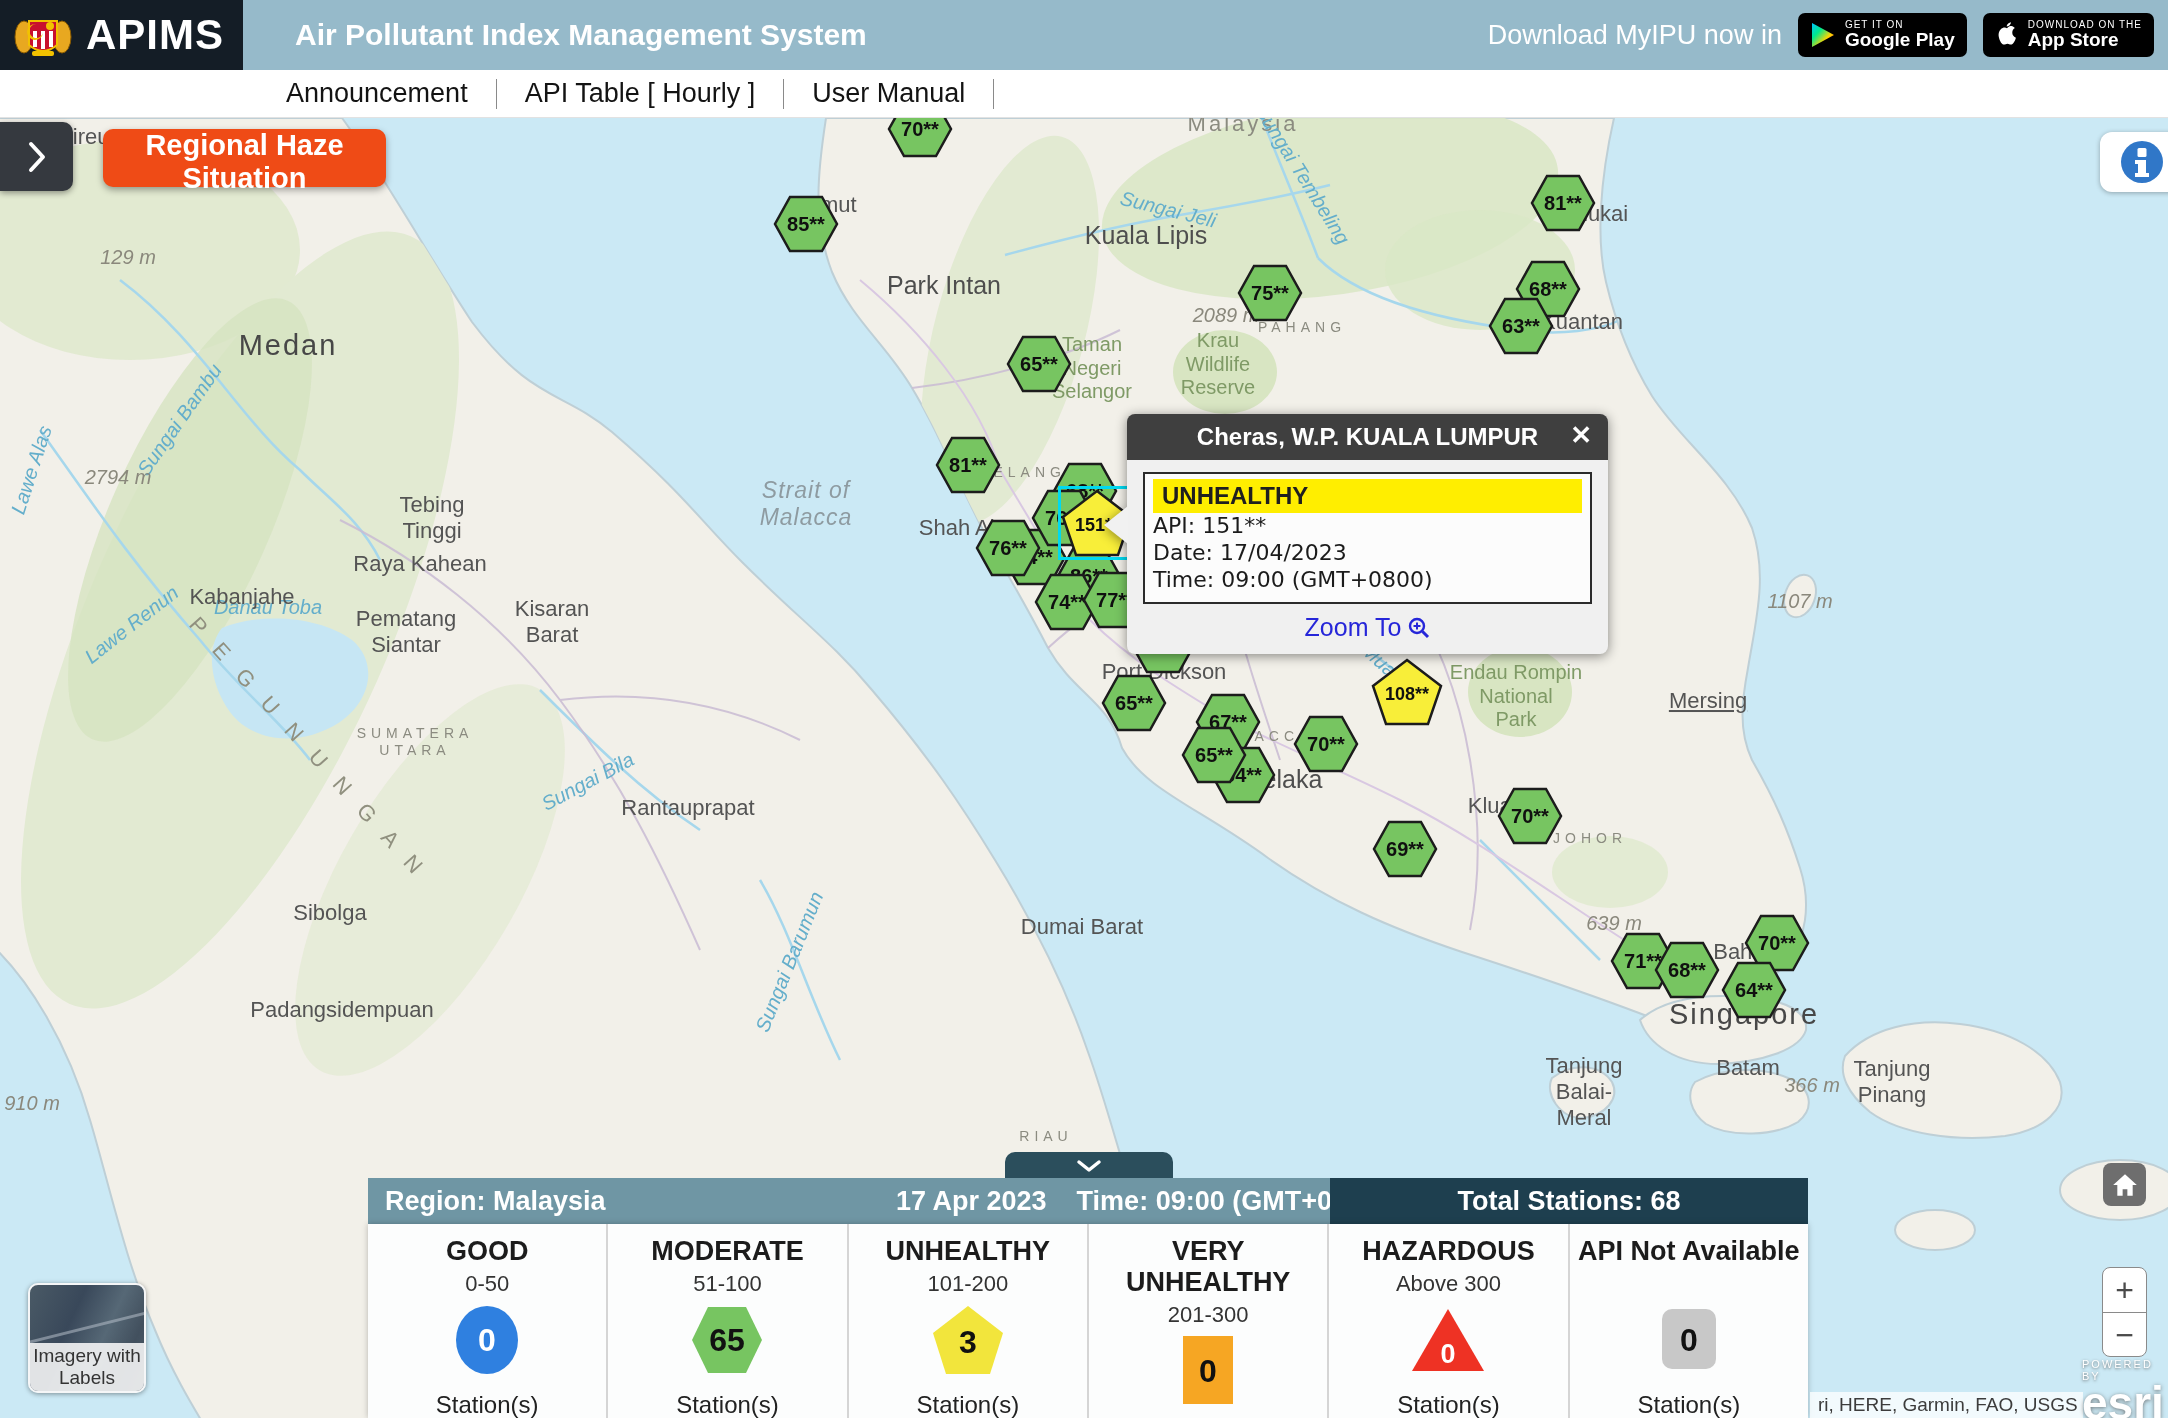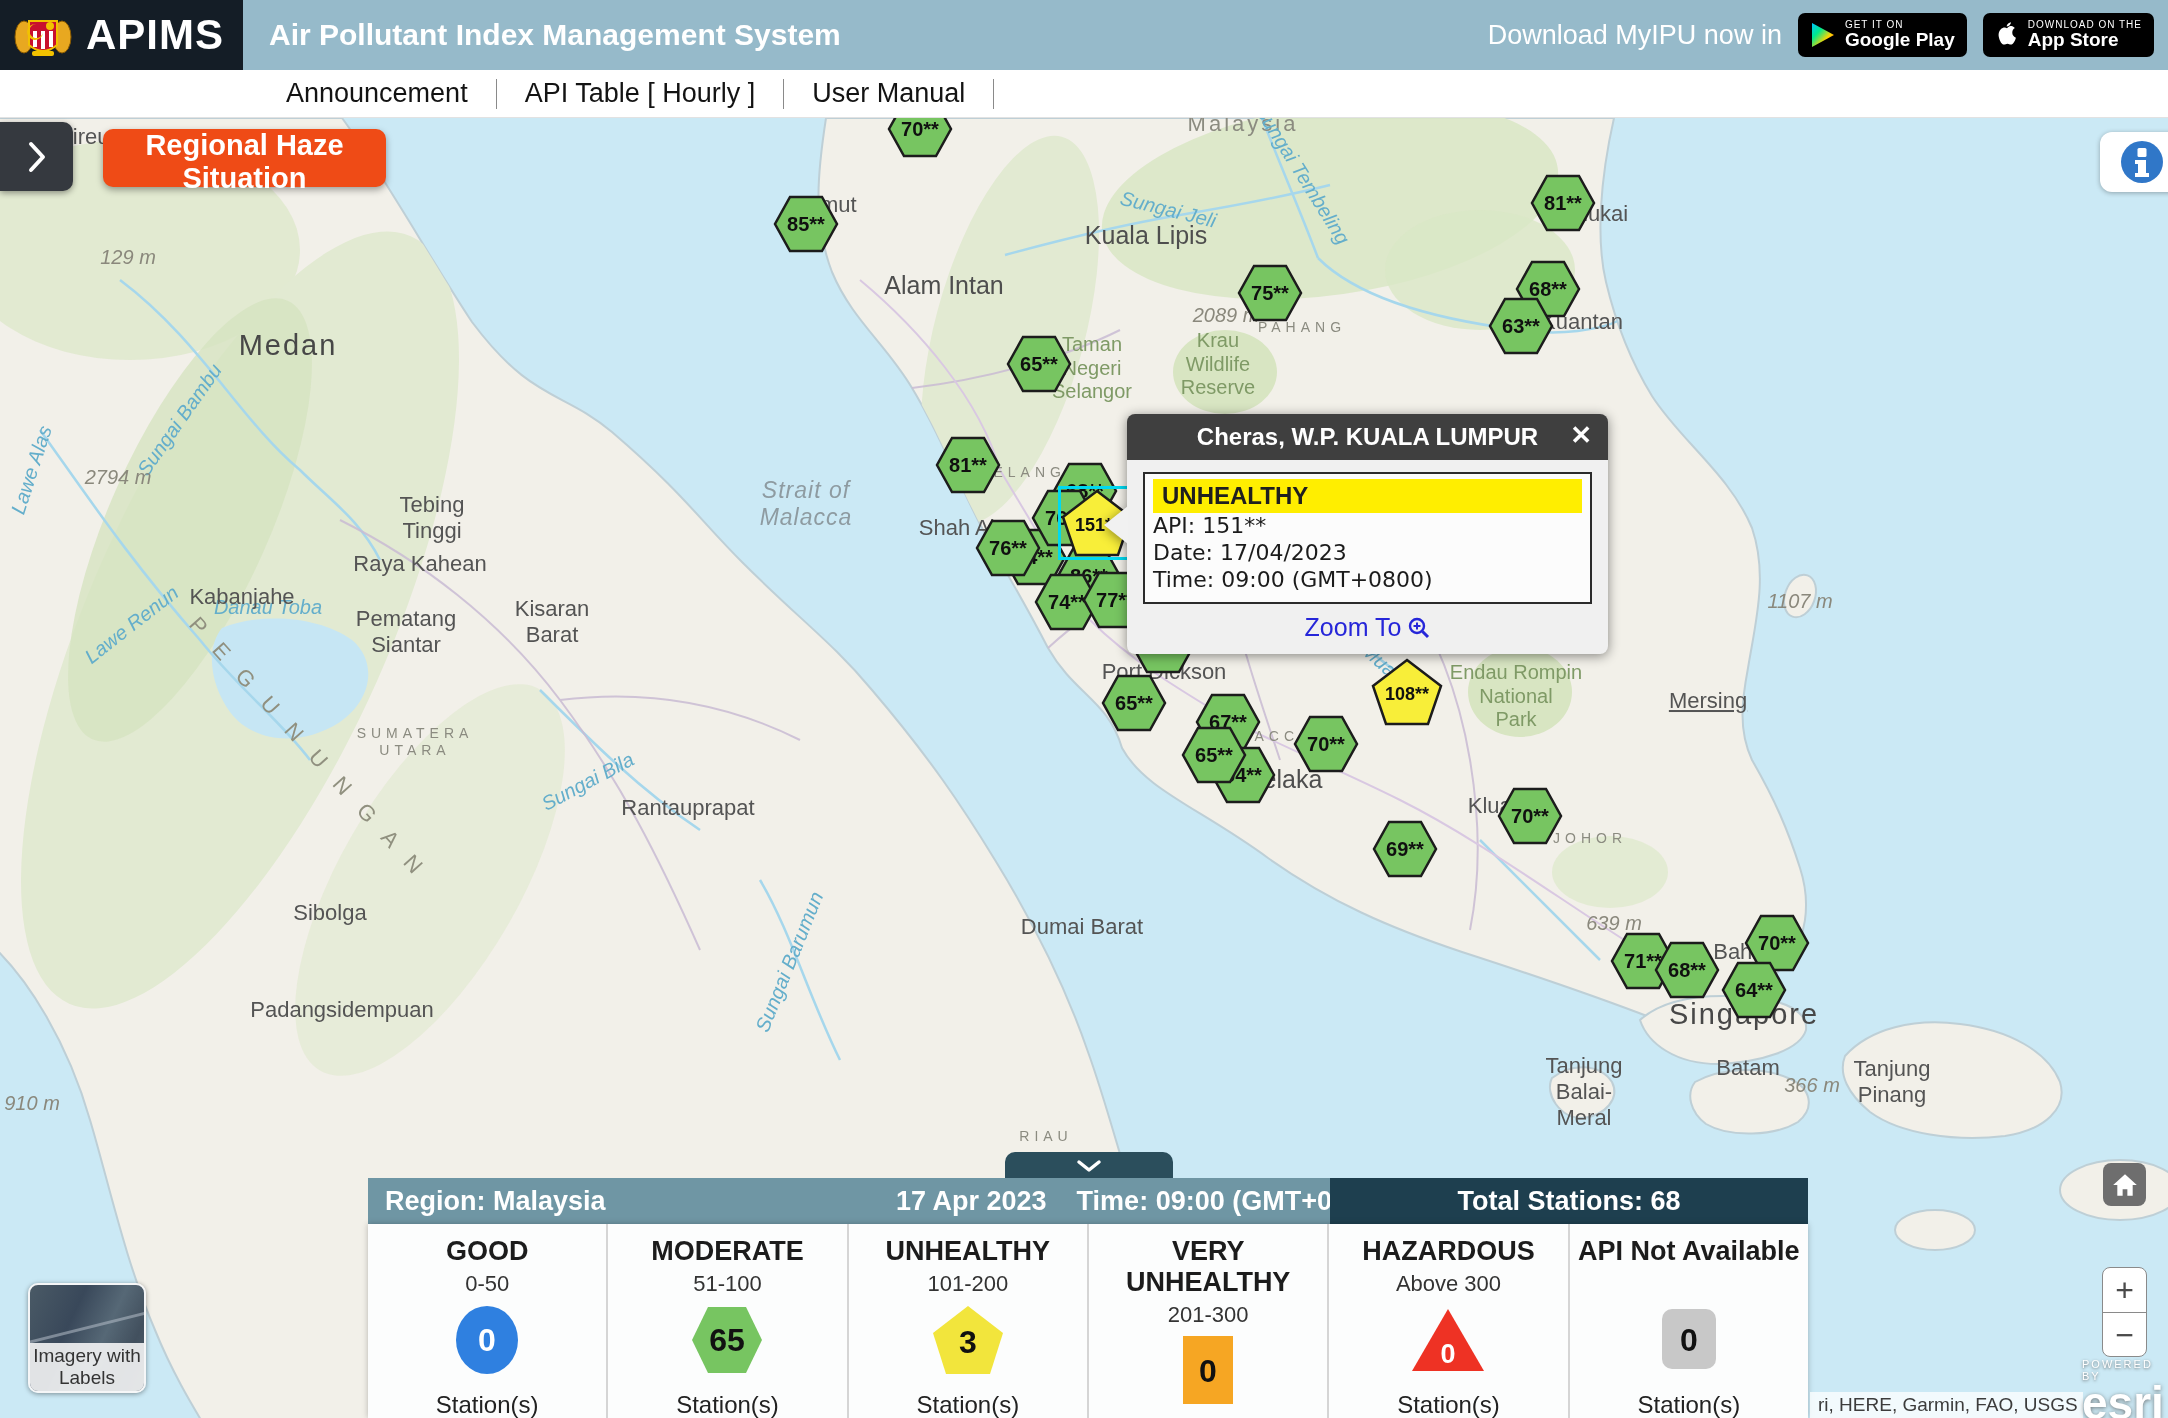--- a/index.html
+++ b/index.html
@@ -1,21 +1,21 @@
 <!DOCTYPE html>
 <html><head>
 <meta charset="utf-8">
 <title>APIMS</title>
 <style>
   * { margin:0; padding:0; box-sizing:border-box; }
   body { font-family:"Liberation Sans", sans-serif; background:#888; }
   .screen { position:relative; width:2168px; height:1418px; overflow:hidden; background:#fff; }
 
   
-  .header { position:absolute; top:0; left:0; width:100%; height:70px; display:flex; background:#96BACA; z-index:100; }
+  .header { position:absolute; top:0; left:0; width:100%; height:70px; display:flex; background:#96BACA; z-index:100;gap:26px; }
   .brand { width:243px; height:70px; background:#141D26; display:flex; align-items:center; gap:12px; padding-left:12px; flex:0 0 auto; }
   .brand-abbr { color:#fff; font-size:42px; font-weight:bold; letter-spacing:1px; }
   .titlebar { flex:1; display:flex; align-items:center; justify-content:space-between; padding:0 14px 0 26px; }
   .app-title { color:#fff; font-size:30px; font-weight:bold; }
   .download-wrap { display:flex; align-items:center; gap:16px; }
   .download-text { color:#fff; font-size:27px; }
   .store-badge { display:flex; align-items:center; gap:9px; background:#000; border-radius:7px; height:44px; padding:4px 12px; cursor:pointer; }
   .store-badge .tx { display:flex; flex-direction:column; line-height:1.05; color:#fff; }
   .store-badge .tx small { font-size:10px; letter-spacing:1px; text-transform:uppercase; }
   .store-badge .tx b { font-size:19px; }
@@ -244,21 +244,21 @@
         <div class="maplabel lab-river" style="left: 588px; top: 664px; transform: translate(-50%, -50%) rotate(-28deg);">Sungai Bila</div>
         <div class="maplabel lab-river" style="left: 790px; top: 844px; transform: translate(-50%, -50%) rotate(-68deg);">Sungai Barumun</div>
         <div class="maplabel lab-town" style="left: 342px; top: 892px; transform: translate(-50%, -50%);">Padangsidempuan</div>
         <div class="maplabel lab-elev" style="left: 32px; top: 986px; transform: translate(-50%, -50%);">910 m</div>
         <div class="maplabel lab-town" style="left: 1082px; top: 809px; transform: translate(-50%, -50%);">Dumai Barat</div>
         <div class="maplabel lab-region" style="left: 1046px; top: 1018px; transform: translate(-50%, -50%);">RIAU</div>
         <div class="maplabel lab-region2" style="left: 1243px; top: 6px; transform: translate(-50%, -50%);">Malaysia</div>
         <div class="maplabel lab-river" style="left: 1168px; top: 92px; transform: translate(-50%, -50%) rotate(14deg);">Sungai Jeli</div>
         <div class="maplabel lab-river" style="left: 1302px; top: 57px; transform: translate(-50%, -50%) rotate(58deg);">Sungai Tembeling</div>
         <div class="maplabel lab-town2" style="left: 1146px; top: 118px; transform: translate(-50%, -50%);">Kuala Lipis</div>
-        <div class="maplabel lab-town2" style="left: 944px; top: 168px; transform: translate(-50%, -50%);">Alam Intan</div>
+        <div class="maplabel lab-town2" style="left: 944px; top: 168px; transform: translate(-50%, -50%);">Park Intan</div>
         <div class="maplabel lab-town" style="left: 826px; top: 87px; transform: translate(-50%, -50%);">Lumut</div>
         <div class="maplabel lab-town" style="left: 1594px; top: 96px; transform: translate(-50%, -50%);">Chukai</div>
         <div class="maplabel lab-town" style="left: 1582px; top: 204px; transform: translate(-50%, -50%);">Kuantan</div>
         <div class="maplabel lab-elev" style="left: 1226px; top: 198px; transform: translate(-50%, -50%);">2089 m</div>
         <div class="maplabel lab-region" style="left: 1302px; top: 209px; transform: translate(-50%, -50%);">PAHANG</div>
         <div class="maplabel lab-park" style="left: 1218px; top: 246px; transform: translate(-50%, -50%);">Krau
 Wildlife
 Reserve</div>
         <div class="maplabel lab-park" style="left: 1092px; top: 250px; transform: translate(-50%, -50%);">Taman
 Negeri

